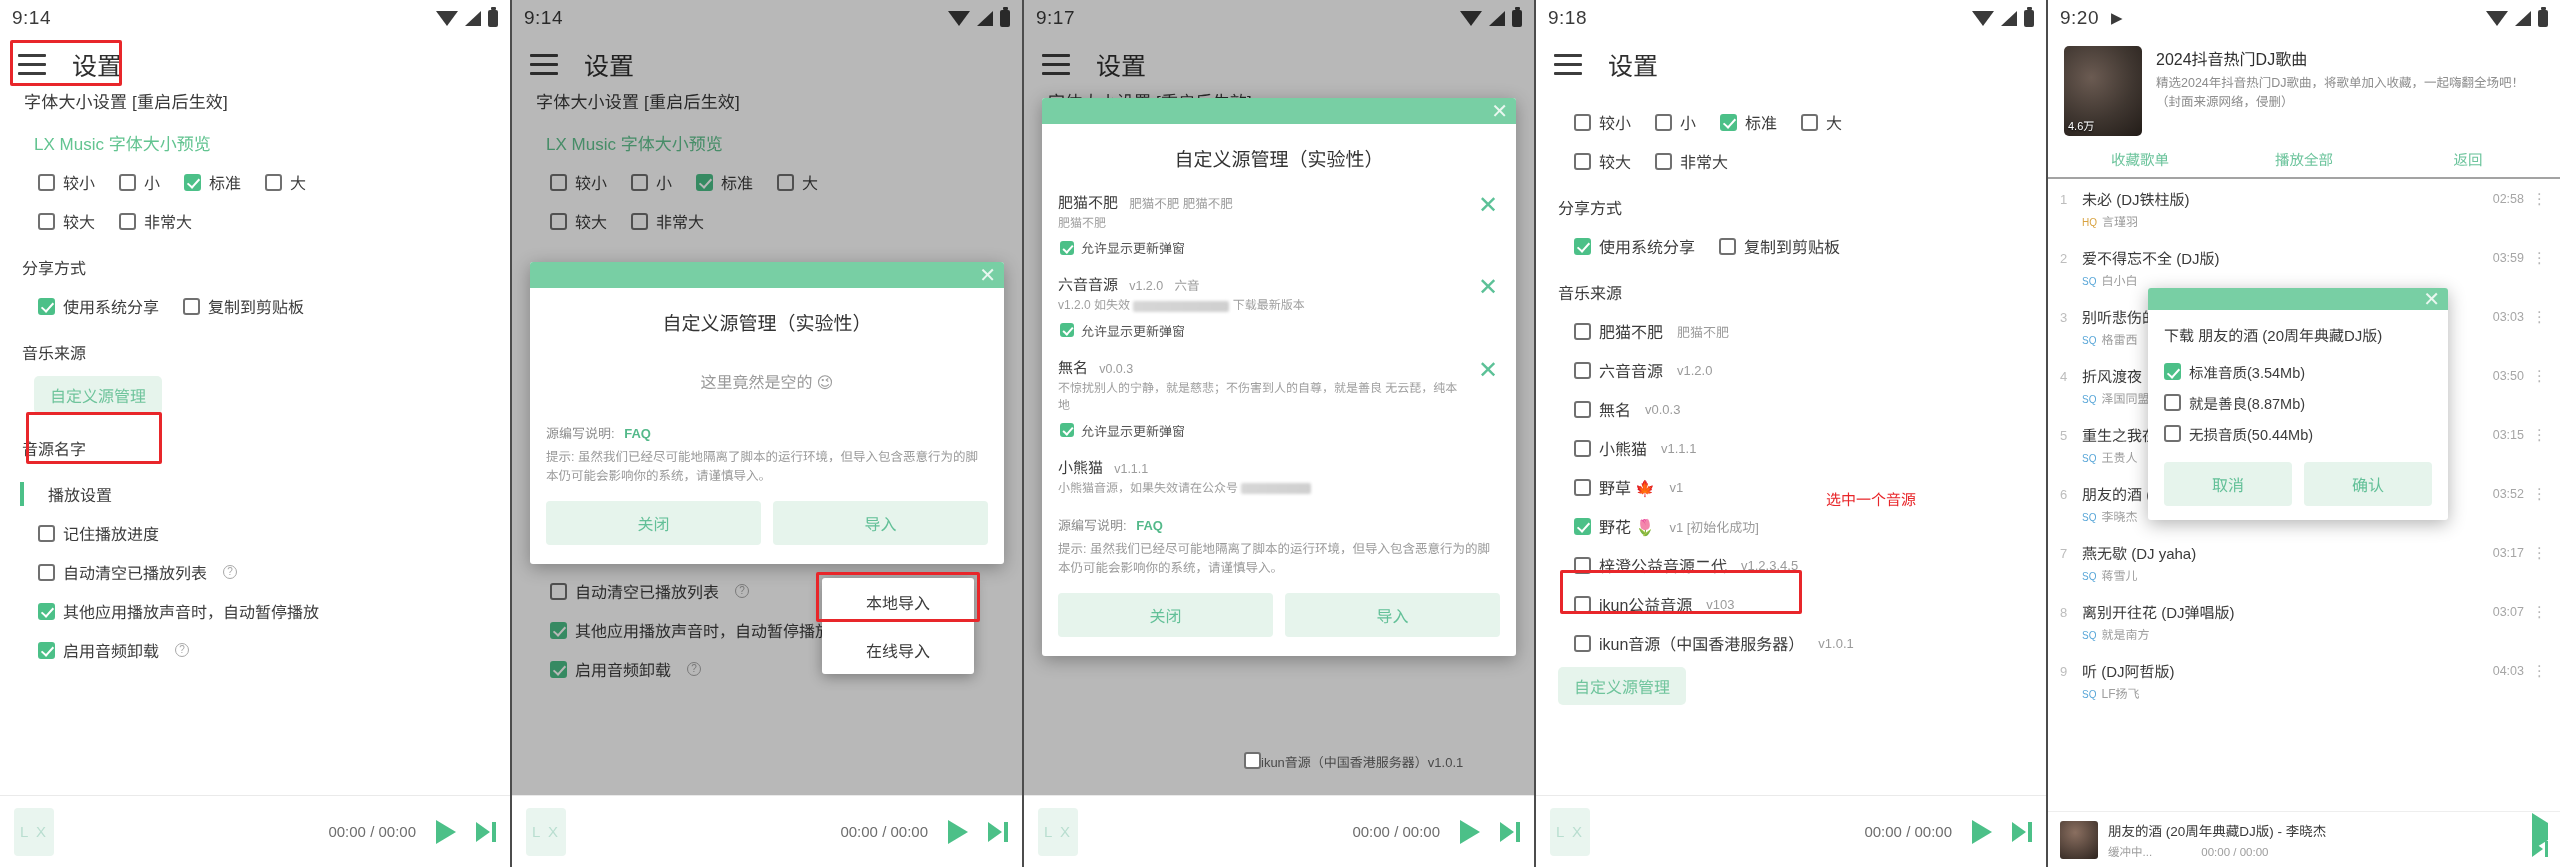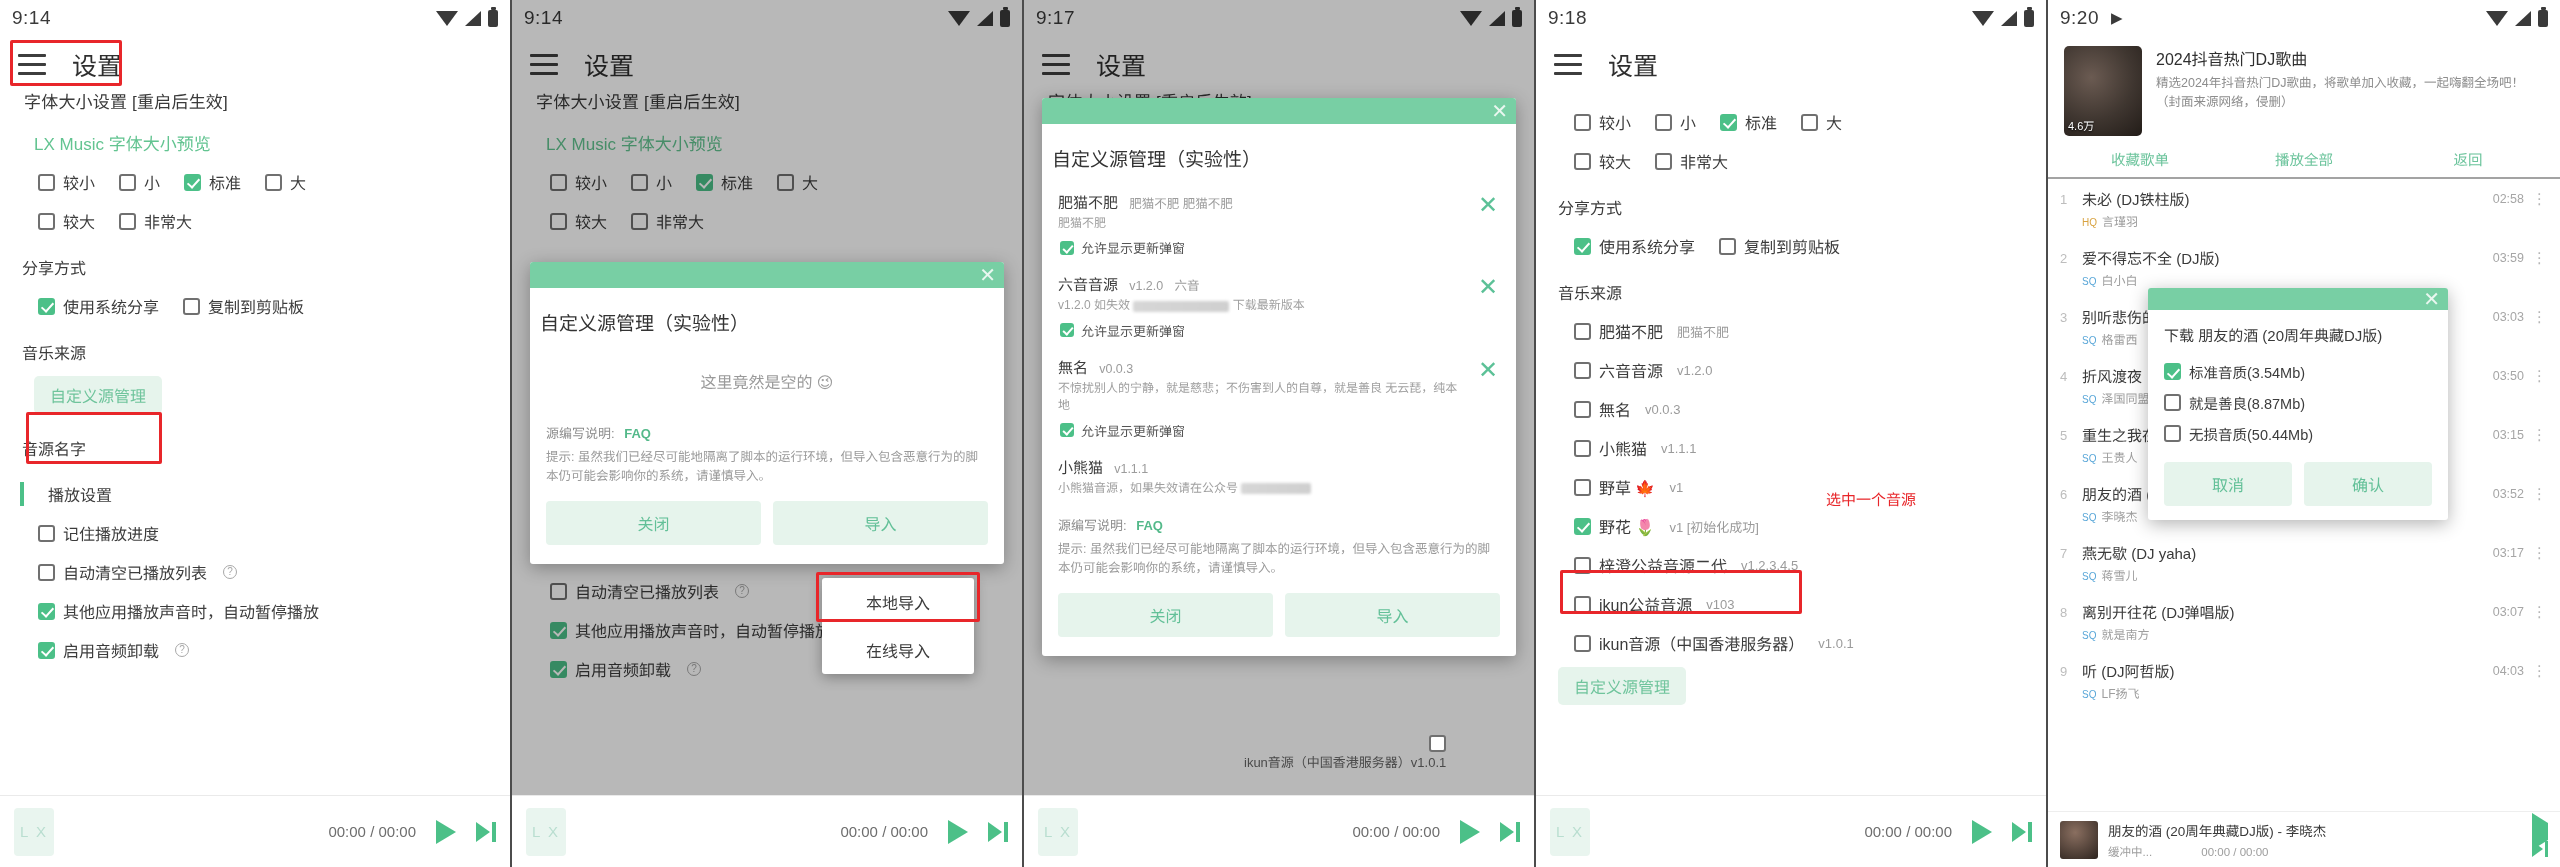--- a/index.html
+++ b/index.html
@@ -98,21 +98,21 @@
   
   .scrim { position: absolute; inset: 0; background: rgba(0,0,0,.28); }
   .dialog {
     position: absolute; background: #fff; border-radius: 3px; overflow: hidden;
     box-shadow: 0 4px 18px rgba(0,0,0,.3);
   }
   .dlg-head { background: #78cfa4; height: 26px; position: relative; }
   .dlg-close {
     position: absolute; right: 8px; top: 2px; color: #eaf7f0; font-size: 20px; line-height: 22px;
   }
-  .dlg-title { text-align: left; font-size: 19px; color: #333; padding: 20px 10px 0; }
+  .dlg-title { text-align: center; font-size: 19px; color: #333; padding: 20px 10px 0; }
   .dlg-empty { text-align: center; font-size: 16px; color: #9a9a9a; padding: 34px 10px 30px; }
   .dlg-body { padding: 12px 16px 0; }
 
   .faq-line { font-size: 13px; color: #8d8d8d; padding: 0 16px; }
   .faq-line .lk { color: #54b98a; margin-left: 6px; font-weight: bold; }
   .tip-text { font-size: 12.5px; color: #9a9a9a; line-height: 1.55; padding: 6px 16px 0; }
 
   .dlg-actions { display: flex; gap: 12px; padding: 14px 16px 19px; }
   .dlg-actions .abtn {
     flex: 1; text-align: center; background: #e6f4ec; color: #63c098;
@@ -421,21 +421,21 @@
           <span></span>
         </div>
       <div class="title">设置</div>
     </div>
     <div class="content">
       <div class="clipped-head">字体大小设置 [重启后生效]</div>
     </div>
 
     <div class="scrim"></div>
 
-    <div style="position:absolute; left:220px; bottom:96px; display:flex; align-items:flex-end; flex-direction:column;">
+    <div style="position:absolute; left:220px; bottom:96px; display:flex; align-items:flex-start; ">
       <span class="cbox"></span>
       <span class="chk-label" style="font-size:13px; color:#4a4a4a;">ikun音源（中国香港服务器）v1.0.1</span>
     </div>
 
     <div class="dialog" style="left:18px; top:98px; width:474px;">
       <div class="dlg-head">
         <span class="dlg-close">✕</span>
       </div>
       <div class="dlg-title">自定义源管理（实验性）</div>
 

